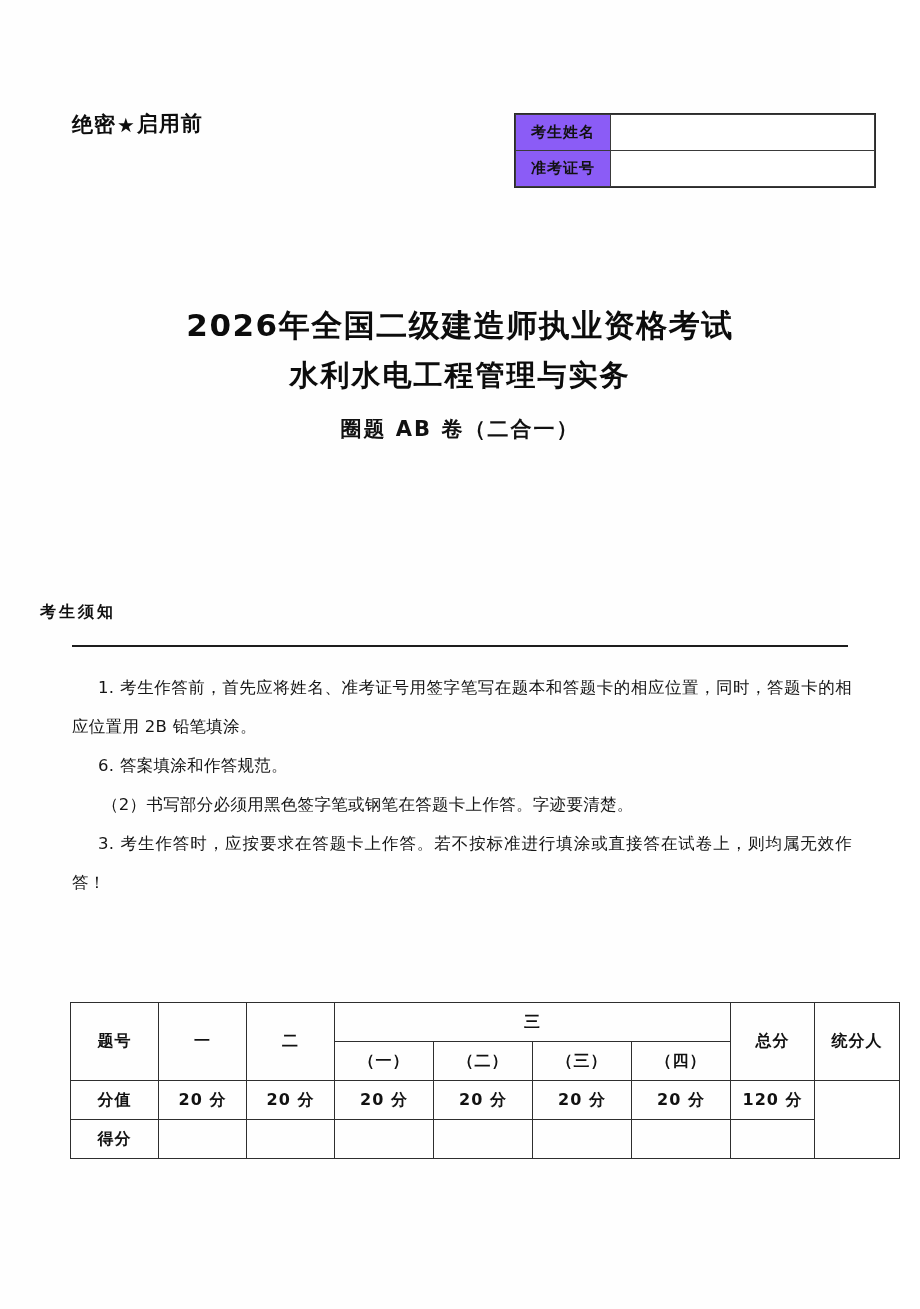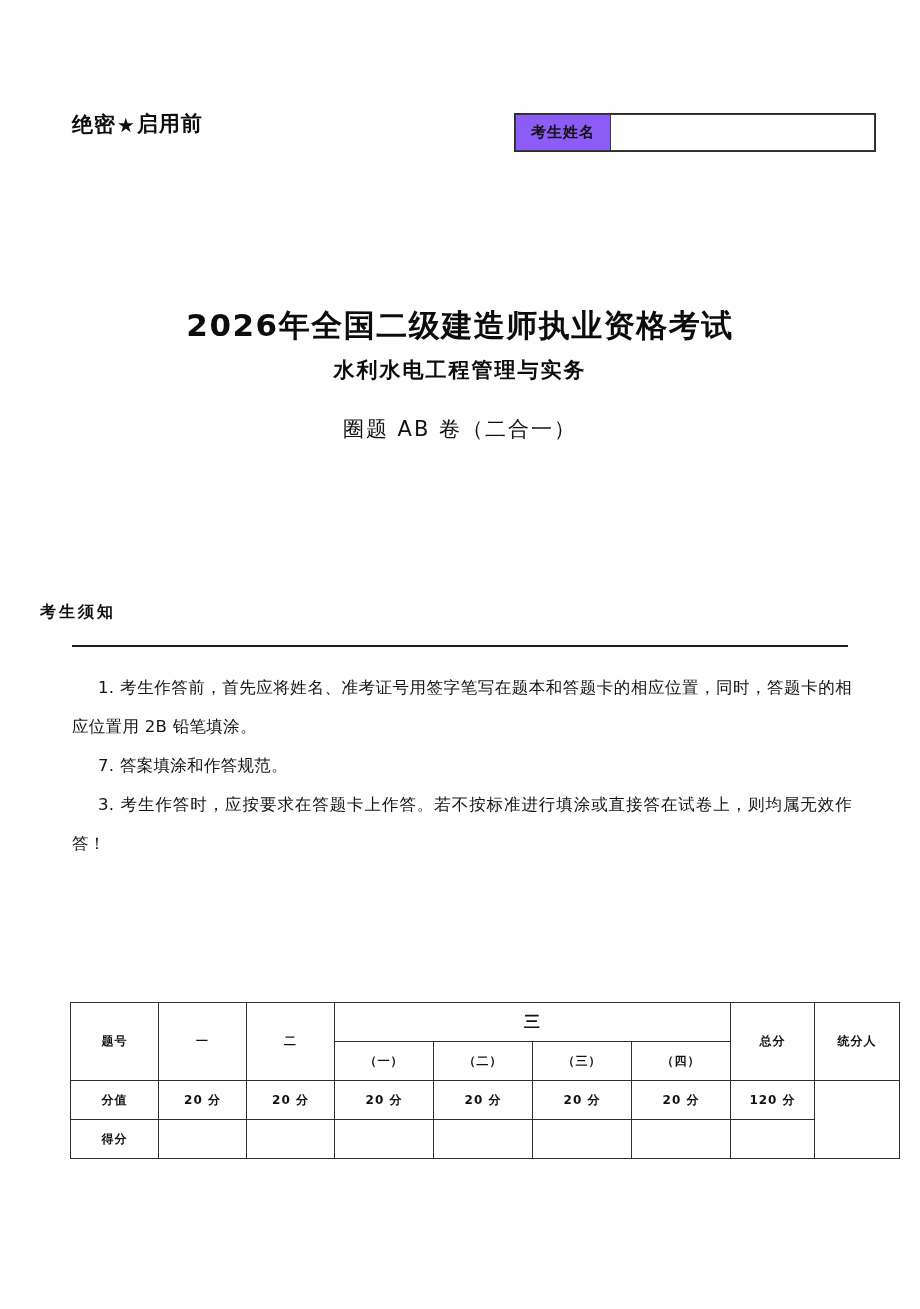--- a/index.html
+++ b/index.html
@@ -88,34 +88,34 @@
     letter-spacing: 1.5px;
     color: #0c0c0c;
     white-space: nowrap;
   }
   .title-sub {
     position: absolute;
     left: 0;
     top: 356px;
     width: 920px;
     text-align: center;
-    font-size: 21px;
+    font-size: 29px;
     font-weight: 700;
     letter-spacing: 2px;
     color: #0c0c0c;
     white-space: nowrap;
   }
   .title-paper {
     position: absolute;
     left: 0;
     top: 415px;
     width: 920px;
     text-align: center;
     font-size: 21px;
-    font-weight: 400;
+    font-weight: 700;
     letter-spacing: 2px;
     color: #111;
     white-space: nowrap;
   }
 
   
   .notice-heading {
     position: absolute;
     left: 0;
     top: 602px;
@@ -164,21 +164,21 @@
   }
   table.score-table {
     width: 780px;
     border-collapse: collapse;
     table-layout: fixed;
   }
   table.score-table td {
     border: 1.4px solid #2e2e2e;
     text-align: center;
     vertical-align: middle;
-    font-size: 12px;
+    font-size: 16px;
     font-weight: 700;
     color: #111;
     height: 36px;
     letter-spacing: 1px;
     white-space: nowrap;
   }
   table.score-table td.blank { }
   table.score-table td.rowlabel { width: 88px; }
   table.score-table td.group-head { font-size: 16px; }
   col.c-label  { width: 88px; }
@@ -195,34 +195,39 @@
 
   <div class="secret-banner"><span>绝密</span><span class="secret-star">★</span><span>启用前</span></div>
 
   <div class="candidate-box">
     <table>
       <tbody>
         <tr>
           <td class="label">考生姓名</td>
           <td class="value"></td>
         </tr>
+        <tr>
+          <td class="label">准考证号</td>
+          <td class="value"></td>
+        </tr>
       </tbody>
     </table>
   </div>
 
   <div class="title-main">2026年全国二级建造师执业资格考试</div>
   <div class="title-sub">水利水电工程管理与实务</div>
   <div class="title-paper">圈题 AB 卷（二合一）</div>
 
   <div class="notice-heading">考生须知</div>
   <div class="notice-rule"></div>
 
   <div class="notice-body">
     <p class="notice-item level-1">1. 考生作答前，首先应将姓名、准考证号用签字笔写在题本和答题卡的相应位置，同时，答题卡的相应位置用 2B 铅笔填涂。</p>
-    <p class="notice-item level-1">7. 答案填涂和作答规范。</p>
+    <p class="notice-item level-1">6. 答案填涂和作答规范。</p>
+    <p class="notice-item level-2">（2）书写部分必须用黑色签字笔或钢笔在答题卡上作答。字迹要清楚。</p>
     <p class="notice-item level-1">3. 考生作答时，应按要求在答题卡上作答。若不按标准进行填涂或直接答在试卷上，则均属无效作答！</p>
   </div>
 
   <div class="score-table-wrap">
     <table class="score-table">
       <colgroup>
         <col class="c-label">
         <col class="c-one">
         <col class="c-two">
         <col class="c-sub">

